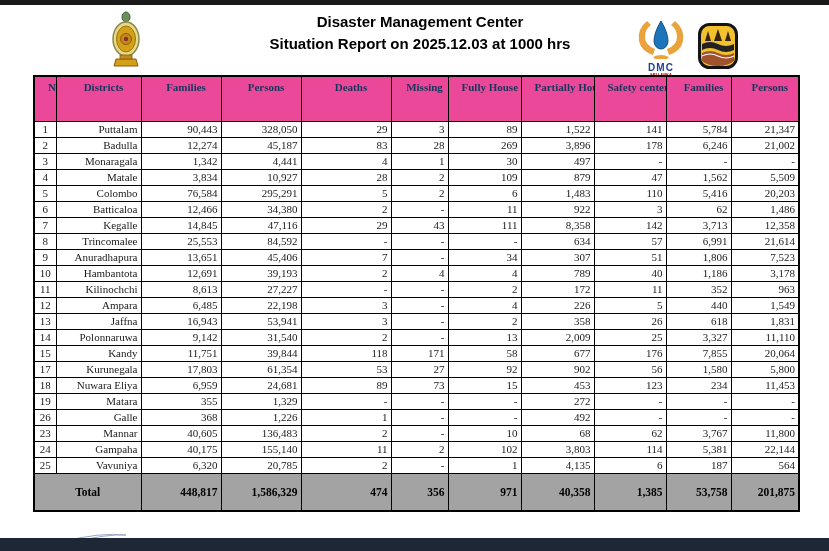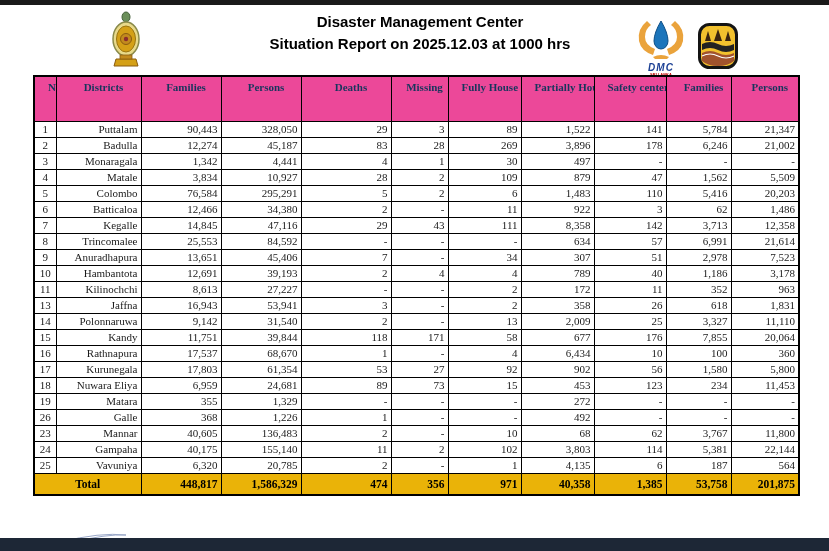--- a/index.html
+++ b/index.html
@@ -12,41 +12,41 @@
   .bottom-bar { position:absolute; left:0; top:538px; width:829px; height:13px; background:#1d2736; }
 
   .title-block {
     position:absolute; left:225px; top:11px; width:390px; text-align:center;
     font-family:"Liberation Sans", sans-serif; font-weight:700; font-size:15px;
     line-height:22px; color:#000;
   }
 
   .emblem { position:absolute; left:110px; top:9px; }
   .dmc-logo { position:absolute; left:632px; top:19px; text-align:center; width:58px; }
-  .dmc-label { font-family:"Liberation Sans", sans-serif; font-weight:700; font-size:10px; color:#1b3f94; letter-spacing:1px; line-height:9px;font-style:italic; }
+  .dmc-label { font-family:"Liberation Sans", sans-serif; font-weight:700; font-size:10px; color:#1b3f94; letter-spacing:1px; line-height:9px; }
   .dmc-sublabel { font-family:"Liberation Sans", sans-serif; font-weight:700; font-size:4px; color:#c00000; line-height:5px; }
   .ministry-logo { position:absolute; left:698px; top:23px; }
 
   table.report {
     position:absolute; left:33px; top:75px; width:765px;
     border-collapse:collapse; table-layout:fixed;
     border:2px solid #000; font-family:"Liberation Serif", serif;
   }
   table.report th, table.report td { border:1px solid #000; overflow:hidden; white-space:nowrap; }
   thead th {
     background:#ec4899; color:#17365d; font-weight:700; font-size:11px;
     height:45px; vertical-align:top; padding:4px 3px 0 13px; text-align:center; line-height:12px;margin-top:12px;
   }
   thead th.h-right { text-align:right; }
   tbody td { height:16px; font-size:11px; color:#1a1a1a; padding:0 3px; }
   td.c-no { text-align:center; padding:0 1px; }
   td.c-dist { text-align:right; }
   td.c-num { text-align:right; }
   tfoot td {
-    background:#eab308; font-weight:700; font-size:11.5px; height:19px; padding:4px 3px;
+    background:#a3a3a3; font-weight:700; font-size:11.5px; height:19px; padding:12px 3px;
   }
   tfoot td.t-label { text-align:center; }
   tfoot td.t-num { text-align:right; }
 
   .signature { position:absolute; left:56px; top:529px; }
 </style>
 </head>
 <body>
 
 <div class="page">
@@ -230,21 +230,21 @@
         <tr>
           <td class="c-no">9</td>
           <td class="c-dist">Anuradhapura</td>
           <td class="c-num">13,651</td>
           <td class="c-num">45,406</td>
           <td class="c-num">7</td>
           <td class="c-num">-</td>
           <td class="c-num">34</td>
           <td class="c-num">307</td>
           <td class="c-num">51</td>
-          <td class="c-num">2,978</td>
+          <td class="c-num">1,806</td>
           <td class="c-num">7,523</td>
         </tr>
         <tr>
           <td class="c-no">10</td>
           <td class="c-dist">Hambantota</td>
           <td class="c-num">12,691</td>
           <td class="c-num">39,193</td>
           <td class="c-num">2</td>
           <td class="c-num">4</td>
           <td class="c-num">4</td>
@@ -258,20 +258,33 @@
           <td class="c-dist">Kilinochchi</td>
           <td class="c-num">8,613</td>
           <td class="c-num">27,227</td>
           <td class="c-num">-</td>
           <td class="c-num">-</td>
           <td class="c-num">2</td>
           <td class="c-num">172</td>
           <td class="c-num">11</td>
           <td class="c-num">352</td>
           <td class="c-num">963</td>
+        </tr>
+        <tr>
+          <td class="c-no">12</td>
+          <td class="c-dist">Ampara</td>
+          <td class="c-num">6,485</td>
+          <td class="c-num">22,198</td>
+          <td class="c-num">3</td>
+          <td class="c-num">-</td>
+          <td class="c-num">4</td>
+          <td class="c-num">226</td>
+          <td class="c-num">5</td>
+          <td class="c-num">440</td>
+          <td class="c-num">1,549</td>
         </tr>
         <tr>
           <td class="c-no">13</td>
           <td class="c-dist">Jaffna</td>
           <td class="c-num">16,943</td>
           <td class="c-num">53,941</td>
           <td class="c-num">3</td>
           <td class="c-num">-</td>
           <td class="c-num">2</td>
           <td class="c-num">358</td>
@@ -297,33 +310,20 @@
           <td class="c-dist">Kandy</td>
           <td class="c-num">11,751</td>
           <td class="c-num">39,844</td>
           <td class="c-num">118</td>
           <td class="c-num">171</td>
           <td class="c-num">58</td>
           <td class="c-num">677</td>
           <td class="c-num">176</td>
           <td class="c-num">7,855</td>
           <td class="c-num">20,064</td>
-        </tr>
-        <tr>
-          <td class="c-no">16</td>
-          <td class="c-dist">Rathnapura</td>
-          <td class="c-num">17,537</td>
-          <td class="c-num">68,670</td>
-          <td class="c-num">1</td>
-          <td class="c-num">-</td>
-          <td class="c-num">4</td>
-          <td class="c-num">6,434</td>
-          <td class="c-num">10</td>
-          <td class="c-num">100</td>
-          <td class="c-num">360</td>
         </tr>
         <tr>
           <td class="c-no">17</td>
           <td class="c-dist">Kurunegala</td>
           <td class="c-num">17,803</td>
           <td class="c-num">61,354</td>
           <td class="c-num">53</td>
           <td class="c-num">27</td>
           <td class="c-num">92</td>
           <td class="c-num">902</td>

